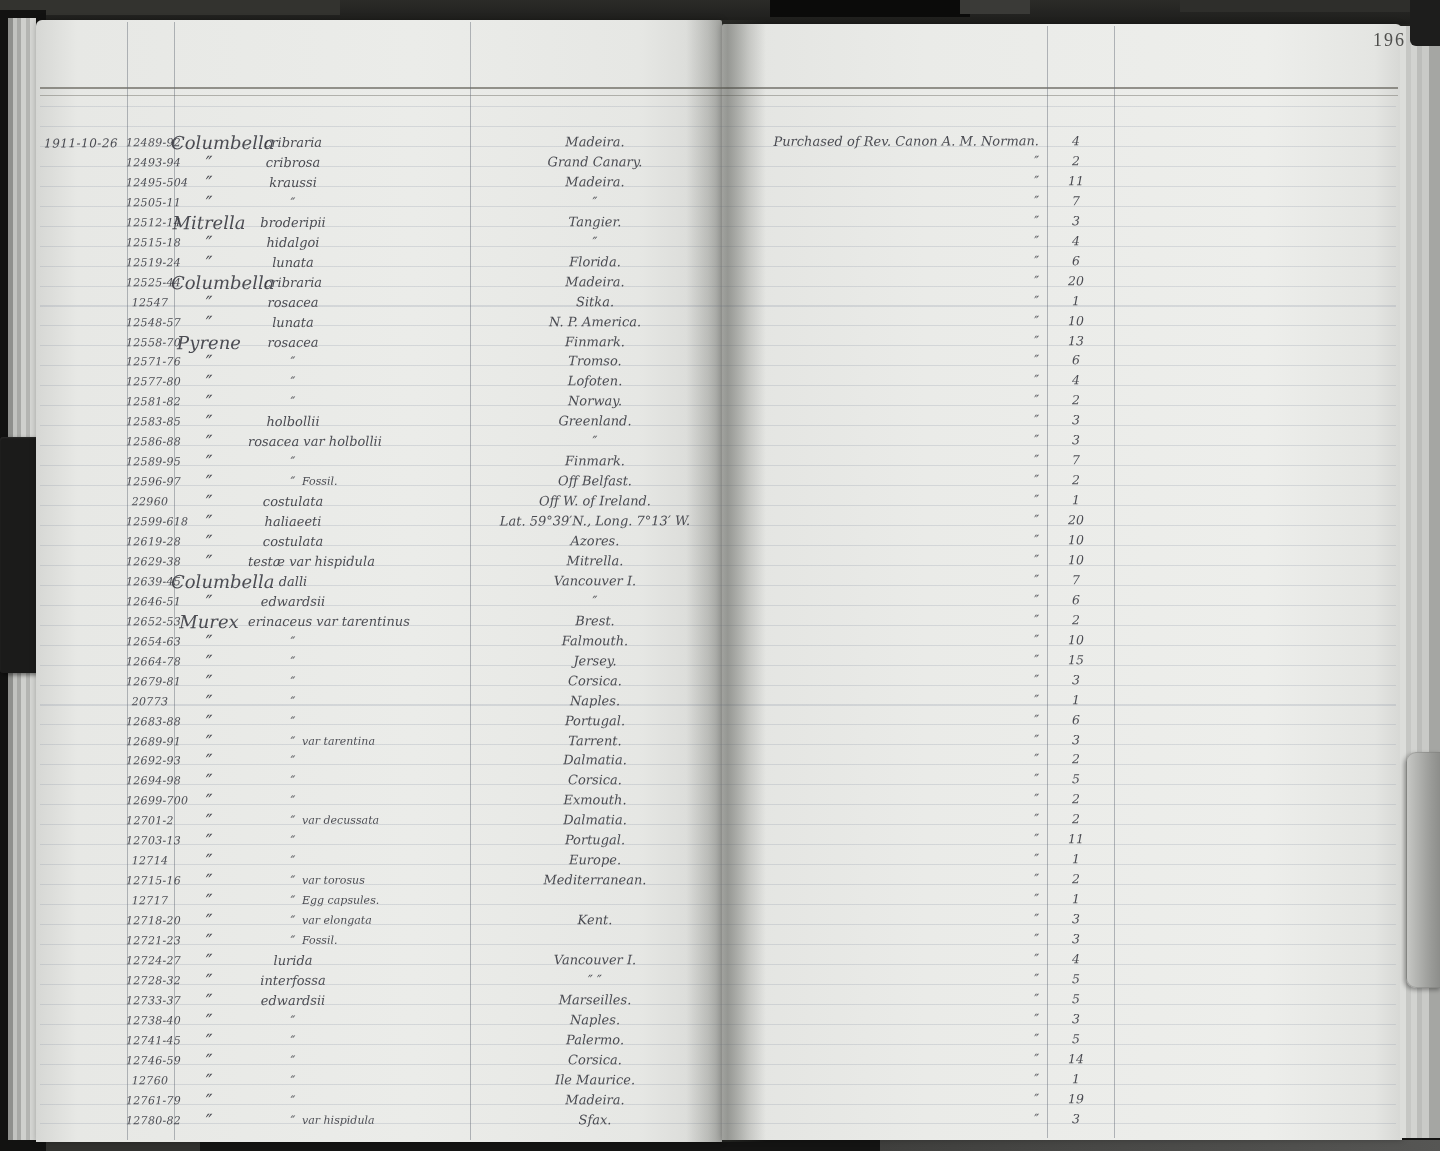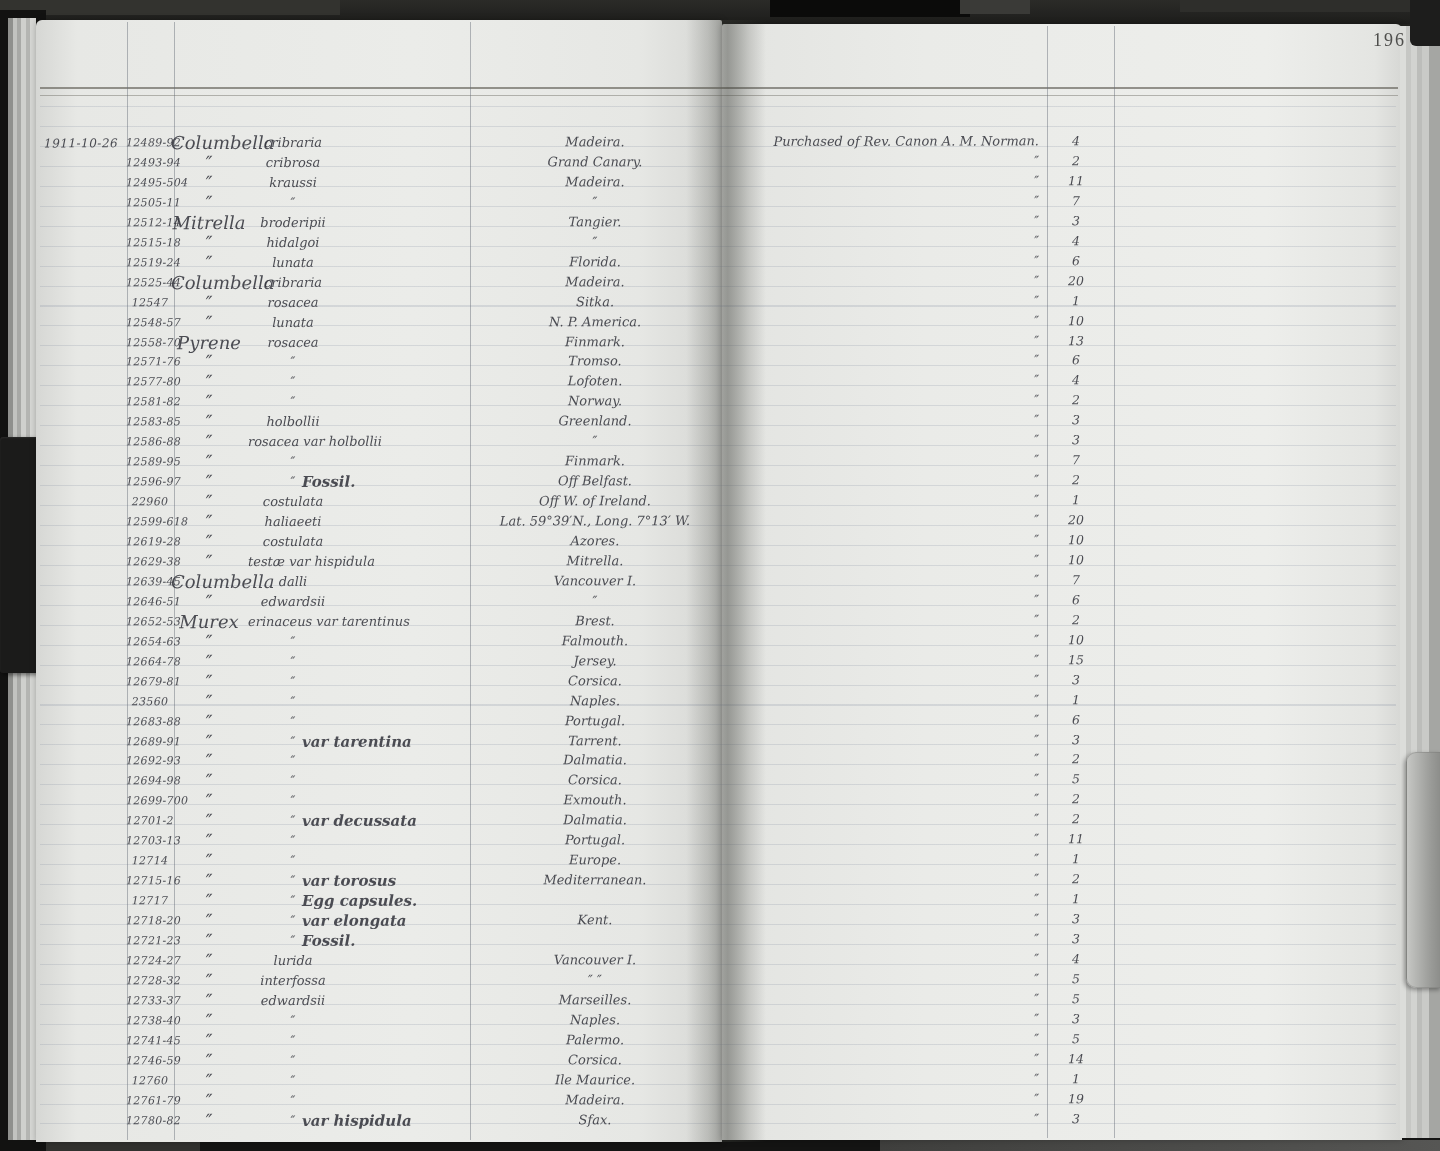--- a/index.html
+++ b/index.html
@@ -66,21 +66,21 @@
   .hand{font-family:"DejaVu Serif","Liberation Serif",serif;font-style:italic;color:rgba(52,54,62,.88);}
   .page-no{left:1340px;top:30px;width:66px;text-align:right;font-size:18px;letter-spacing:2px;
            color:#4e4e4c;font-family:"Liberation Serif",serif;}
   .rows{left:0;top:0;width:1424px;height:1151px;margin-top:28px;}
   .ledger-row{position:absolute;left:0;width:1440px;height:20px;transform:rotate(-.12deg);}
   .ledger-row span{position:absolute;display:block;white-space:nowrap;line-height:20px;}
   .c-date{left:44px;width:82px;font-size:12px;letter-spacing:.5px;}
   .c-reg{left:126px;width:48px;text-align:center;font-size:11px;letter-spacing:.3px;}
   .c-genus{left:171px;width:76px;text-align:center;font-size:18px;}
   .c-species{left:248px;width:90px;text-align:center;font-size:13px;}
-  .c-extra{left:302px;width:170px;font-size:15px;font-weight:bold;}
+  .c-extra{left:302px;width:170px;font-size:11px;}
   .c-loc{left:470px;width:250px;text-align:center;font-size:13px;}
   .c-src{left:739px;width:300px;text-align:right;font-size:13px;}
   .c-count{left:1048px;width:56px;text-align:center;font-size:12.5px;}
 </style>
 </head>
 <body>
 
 <div class="scene">
 
   <div class="abs desk-top"></div>
@@ -429,21 +429,21 @@
         <span class="c-genus">″</span>
         <span class="c-species">″</span>
         <span class="c-extra"></span>
         <span class="c-loc">Corsica.</span>
         <span class="c-src">″</span>
         <span class="c-count">3</span>
       </div>
 
       <div class="ledger-row" style="top: 662.6px;">
         <span class="c-date"></span>
-        <span class="c-reg">23560</span>
+        <span class="c-reg">20773</span>
         <span class="c-genus">″</span>
         <span class="c-species">″</span>
         <span class="c-extra"></span>
         <span class="c-loc">Naples.</span>
         <span class="c-src">″</span>
         <span class="c-count">1</span>
       </div>
 
       <div class="ledger-row" style="top: 682.55px;">
         <span class="c-date"></span>

